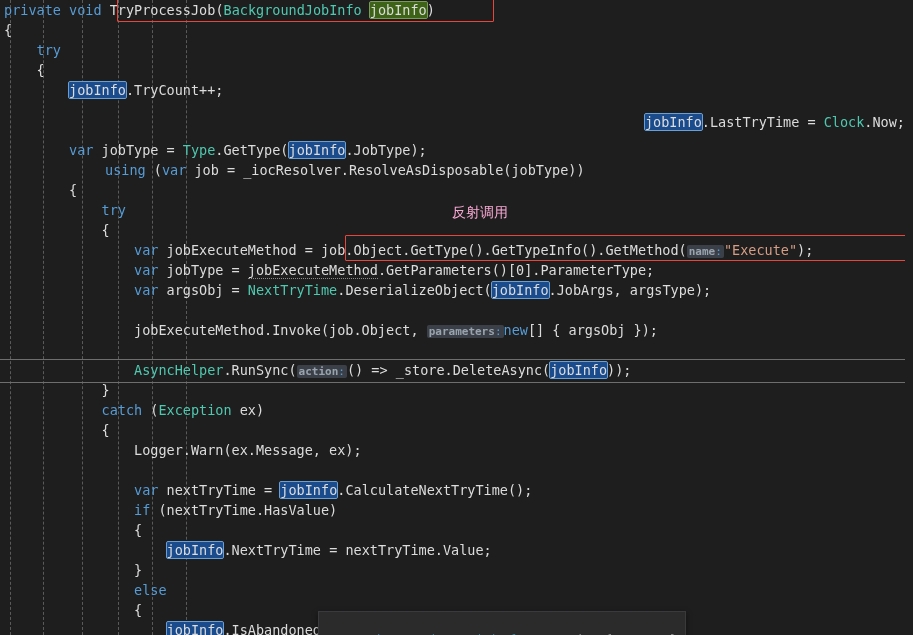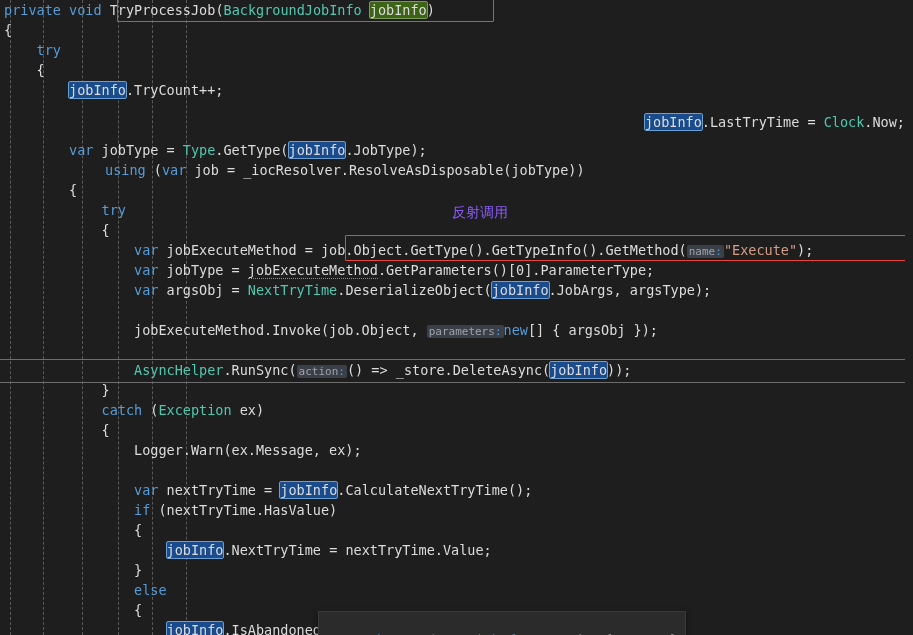--- a/index.html
+++ b/index.html
@@ -70,21 +70,21 @@
   }
 
   
   .phint {
     background: #3b4048;
     color: #9aa3ad;
     font-size: 11px;
     padding: 0 2px;
     border-radius: 2px;
   }
-  .phint .pn { color: #9aa3ad; }
+  .phint .pn { color: #9aa3ad; font-weight: bold; }
   .phint .pc { color: #569cd6; }
 
   
   .squig {
     border-bottom: 1px dotted #8a8a8a;
   }
 
   
   #current-line {
     position: absolute;
@@ -182,19 +182,19 @@
       <div class="line" style="top: 580px;"><span class="plain">                </span><span class="kw">else</span></div>
       <div class="line" style="top: 600px;"><span class="plain">                {</span></div>
       <div class="line" style="top: 620px;"><span class="plain">                    </span><span class="refhl">jobInfo</span><span class="plain">.IsAbandoned = </span><span class="kw">true</span><span class="plain">;</span></div>
     </div>
 
   <div id="red-boxes">
       <div class="redbox" style="left: 117px; top: -1px; width: 375px; height: 21px;"></div>
       <div class="redbox" style="left: 345px; top: 235px; width: 564px; height: 24px;"></div>
     </div>
 
-  <div id="annotation-text" style="left: 452px; top: 203px; color: #8b5cf6;">反射调用</div>
+  <div id="annotation-text" style="left: 452px; top: 203px; color: #f9a8d4;">反射调用</div>
 
   <div id="quick-info" style="left: 318px; top: 611px;">
     <span class="qi-type">DateTime? </span><span class="qi-cls">BackgroundJobInfo</span><span>.NextTryTime { get; set; }</span>
   </div>
 
 </div>
 
 </body></html>

